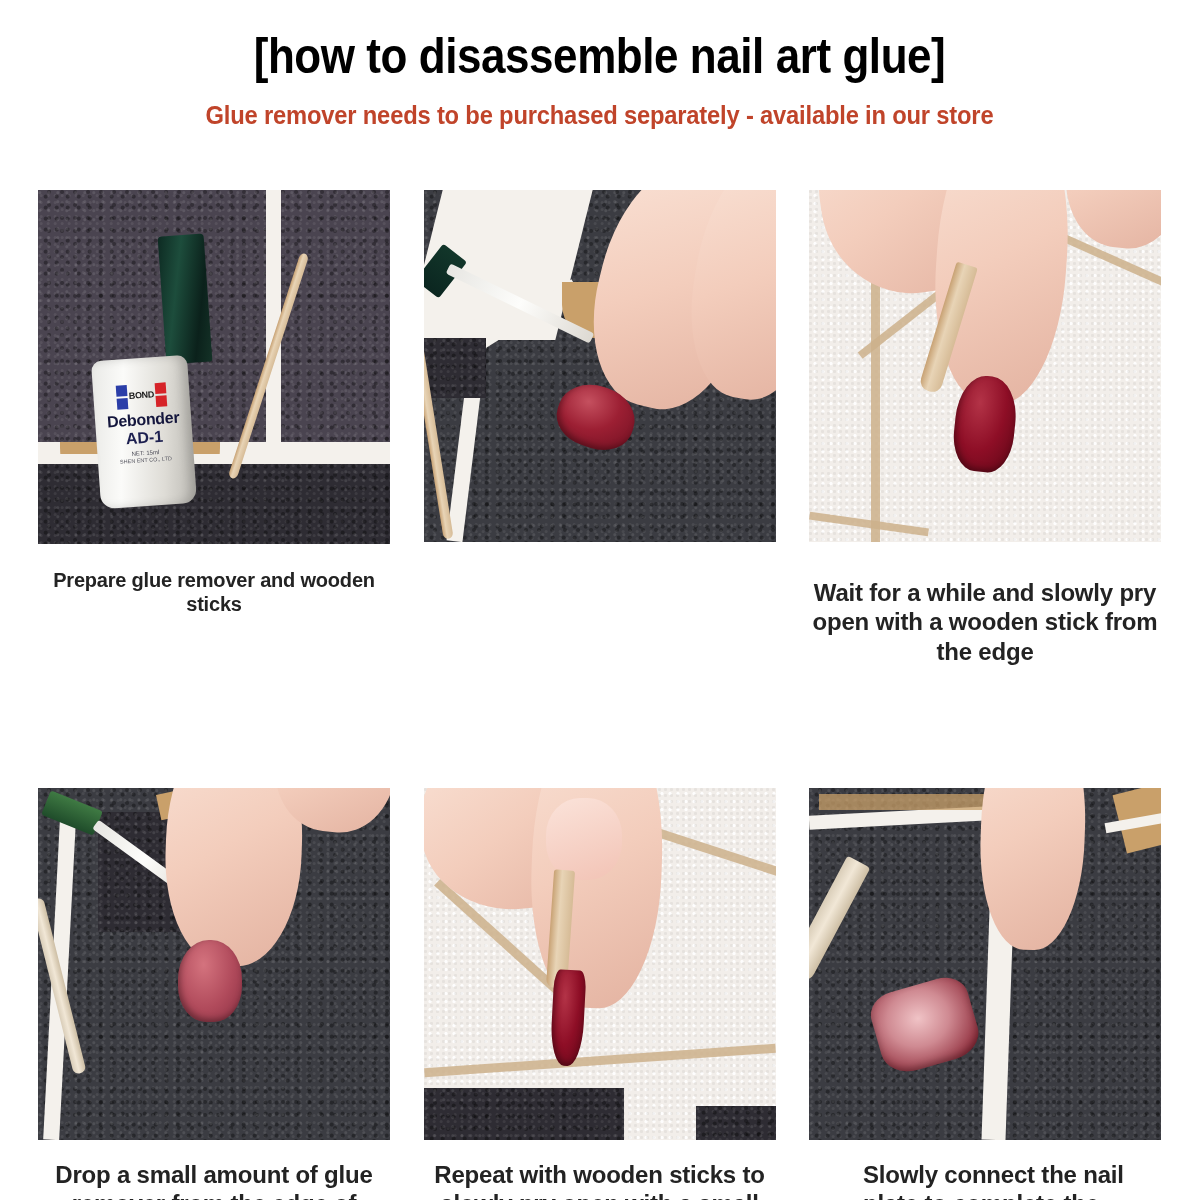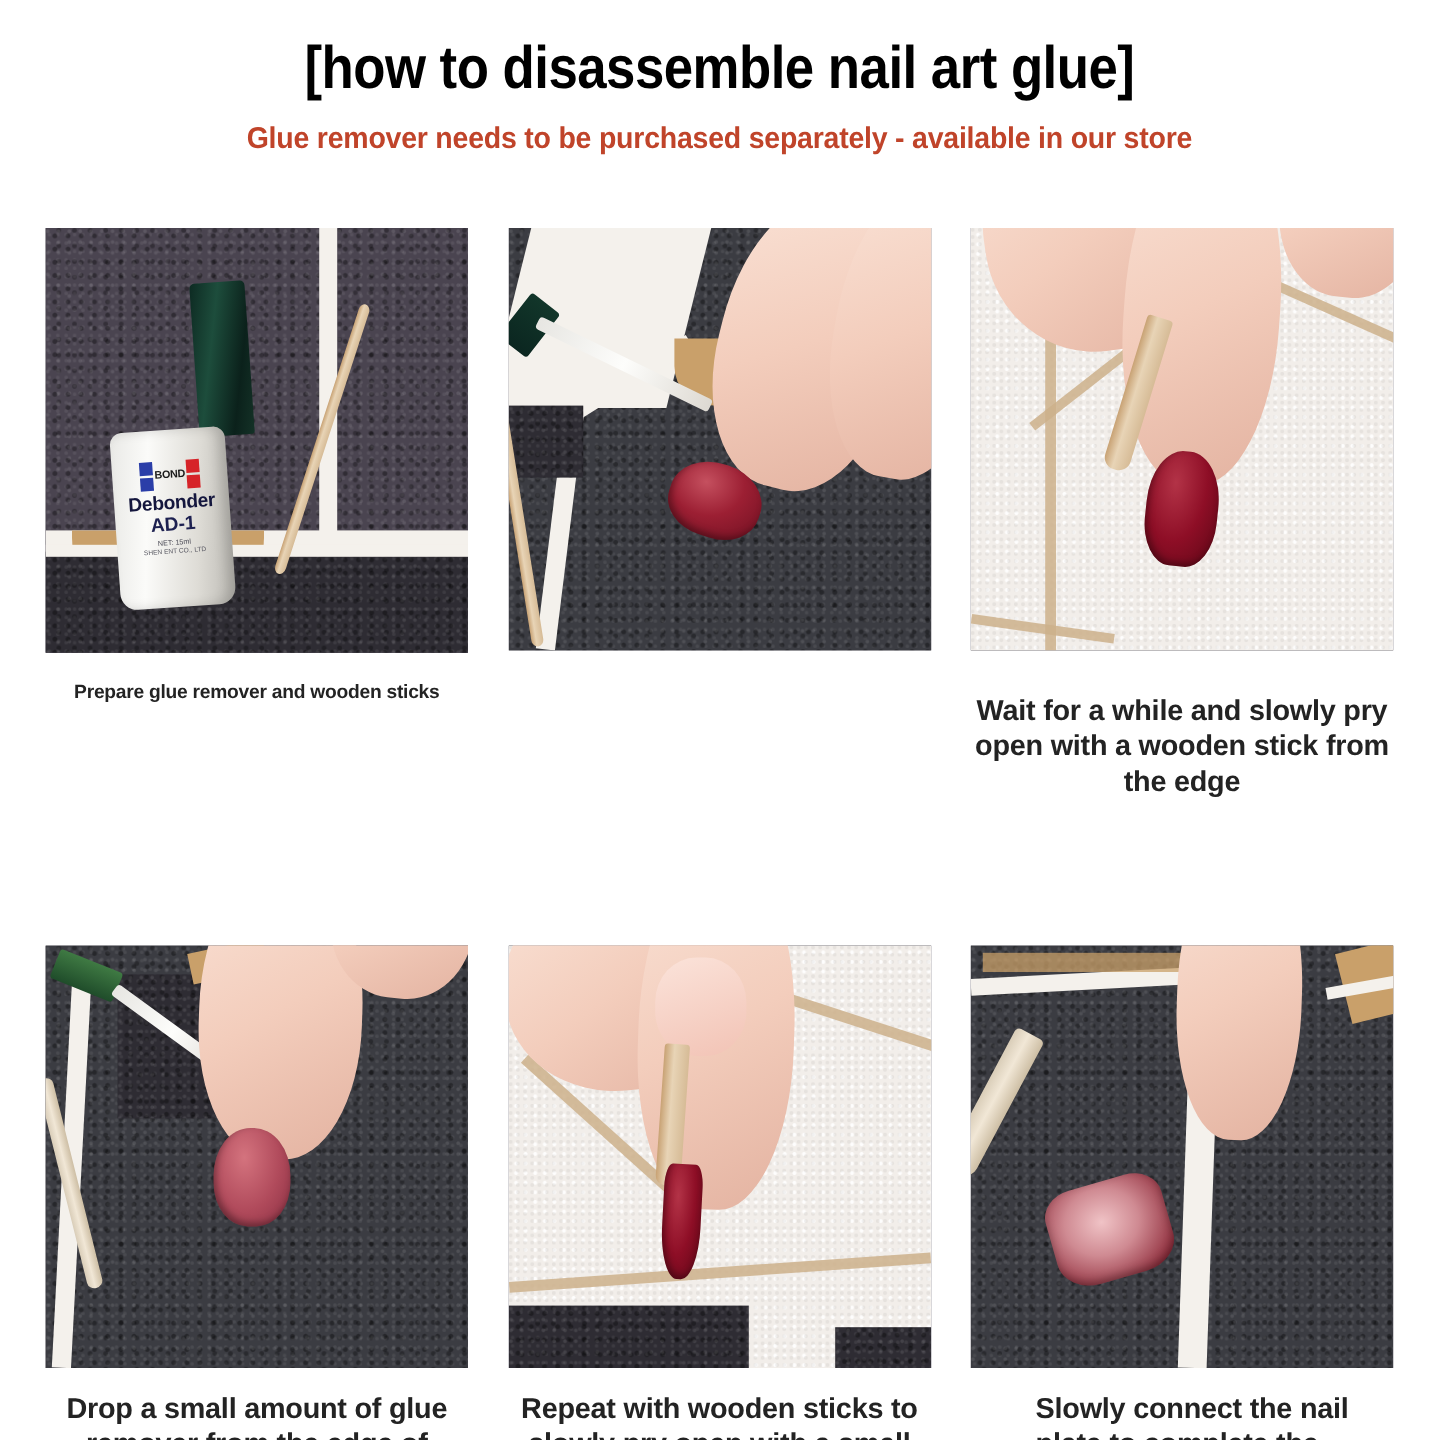--- a/index.html
+++ b/index.html
@@ -244,21 +244,21 @@
   
   .caption {
     margin-top: 22px;
     text-align: center;
     color: #232323;
     font-weight: 700;
     line-height: 1.22;
     letter-spacing: -0.2px;
     width: 356px;
   }
-  .caption.sm { font-size: 16px; margin-top: 24px; }
+  .caption.sm { font-size: 20px; margin-top: 24px; }
   .caption.md { font-size: 22px; }
   .caption.lg { font-size: 24px; margin-top: 36px; }
   .caption.left { text-align: left; padding-left: 56px; box-sizing: border-box; }
   .caption.row2 { margin-top: 20px; }
 </style>
 </head>
 <body>
 
 <div class="header">
   <div class="page-title">[how to disassemble nail art glue]</div>

